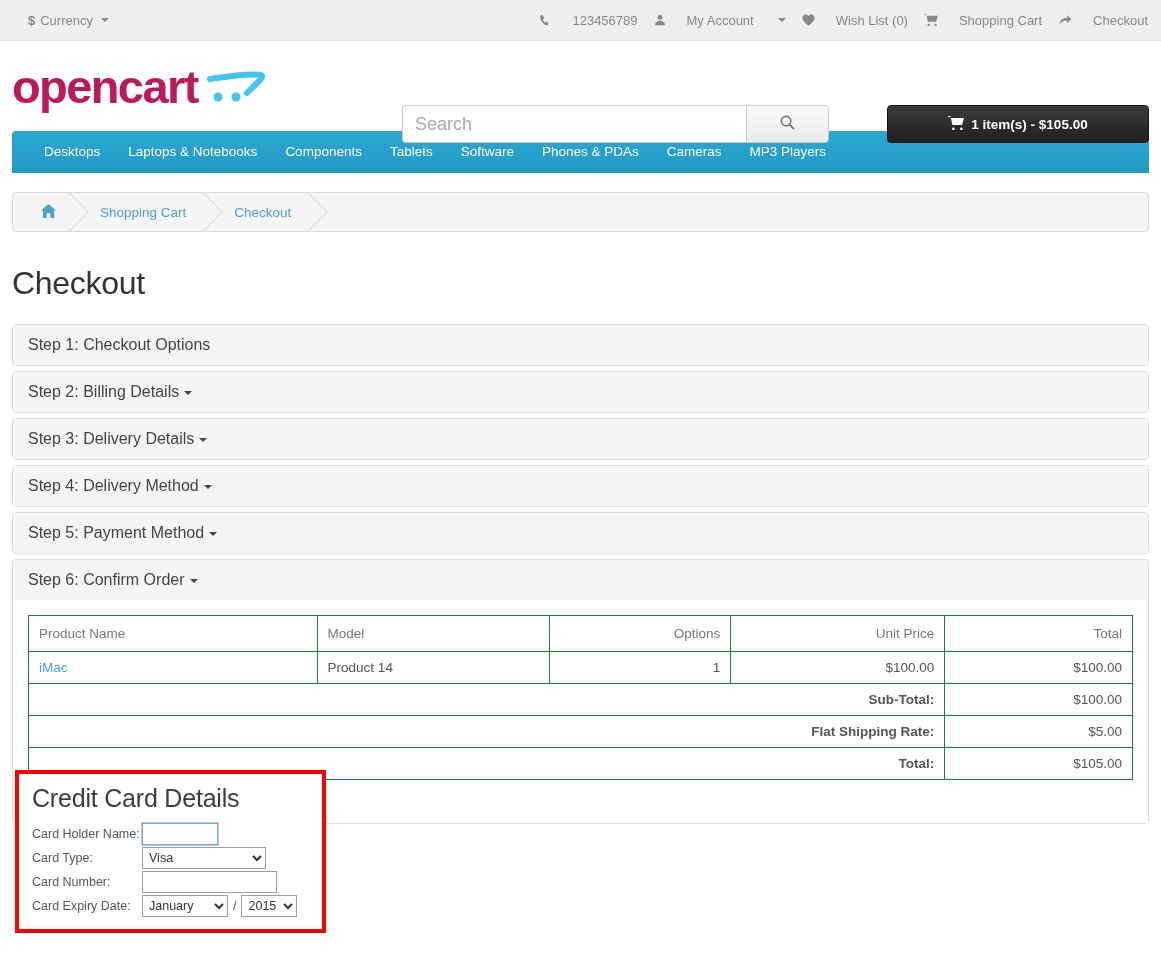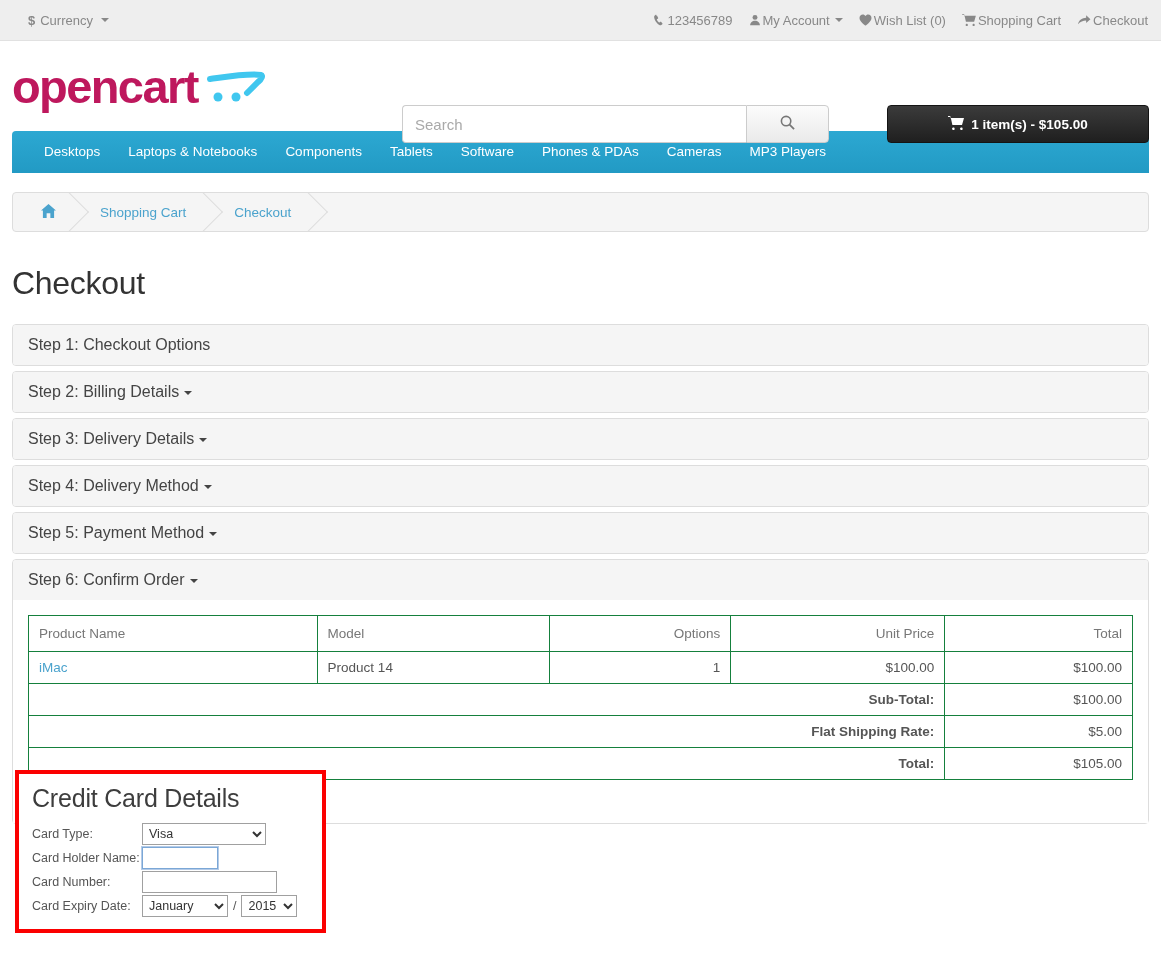--- a/index.html
+++ b/index.html
@@ -34,21 +34,21 @@
     display: inline-block;
     width: 0; height: 0;
     border-left: 4px solid transparent;
     border-right: 4px solid transparent;
     border-top: 4px solid currentColor;
     margin-left: 3px;
     vertical-align: middle;
   }
   .topbar-right { display: flex; align-items: center; gap: 16px; }
   .top-link {
-    display: flex; align-items: center; gap: 2px;
+    display: flex; align-items: center; gap: 21px;
     color: #888888; font-size: 13px; text-decoration: none; cursor: pointer;
   }
   .top-link svg { display: block; }
 
   
   .header {
     height: 90px;
     display: flex;
     align-items: center;
     padding: 0 13px 0 12px;
@@ -70,21 +70,21 @@
     left: 402px; top: 64px;
     width: 427px; height: 38px;
     display: flex;
   }
   .search-input {
     flex: 1;
     border: 1px solid #cccccc;
     border-right: none;
     border-radius: 4px 0 0 4px;
     padding: 0 12px;
-    font-size: 15px;
+    font-size: 18px;
     font-family: "Liberation Sans", sans-serif;
     color: #555555;
     outline: none;
     background: #ffffff;
   }
   .search-input::placeholder { color: #a9a9a9; }
   .search-btn {
     width: 83px;
     background: linear-gradient(#fcfcfc, #eaeaea);
     border: 1px solid #cccccc;
@@ -482,29 +482,29 @@
       <div class="spacer-bottom"></div>
     </div>
   </div>
 
 </div>
 
 <div class="cc-highlight">
   <div class="cc-title">Credit Card Details</div>
 
   <div class="cc-row">
+    <span class="cc-label">Card Holder Name:</span>
+    <input class="cc-text-input" type="text" value="" style="">
+  </div>
+
+  <div class="cc-row">
     <span class="cc-label">Card Type:</span>
     <select class="cc-select type">
       <option>Visa</option>
     </select>
-  </div>
-
-  <div class="cc-row">
-    <span class="cc-label">Card Holder Name:</span>
-    <input class="cc-text-input" type="text" value="" style="">
   </div>
 
   <div class="cc-row">
     <span class="cc-label">Card Number:</span>
     <input class="cc-number-input" type="text" value="" style="">
   </div>
 
   <div class="cc-row">
     <span class="cc-label">Card Expiry Date:</span>
     <select class="cc-select month">

